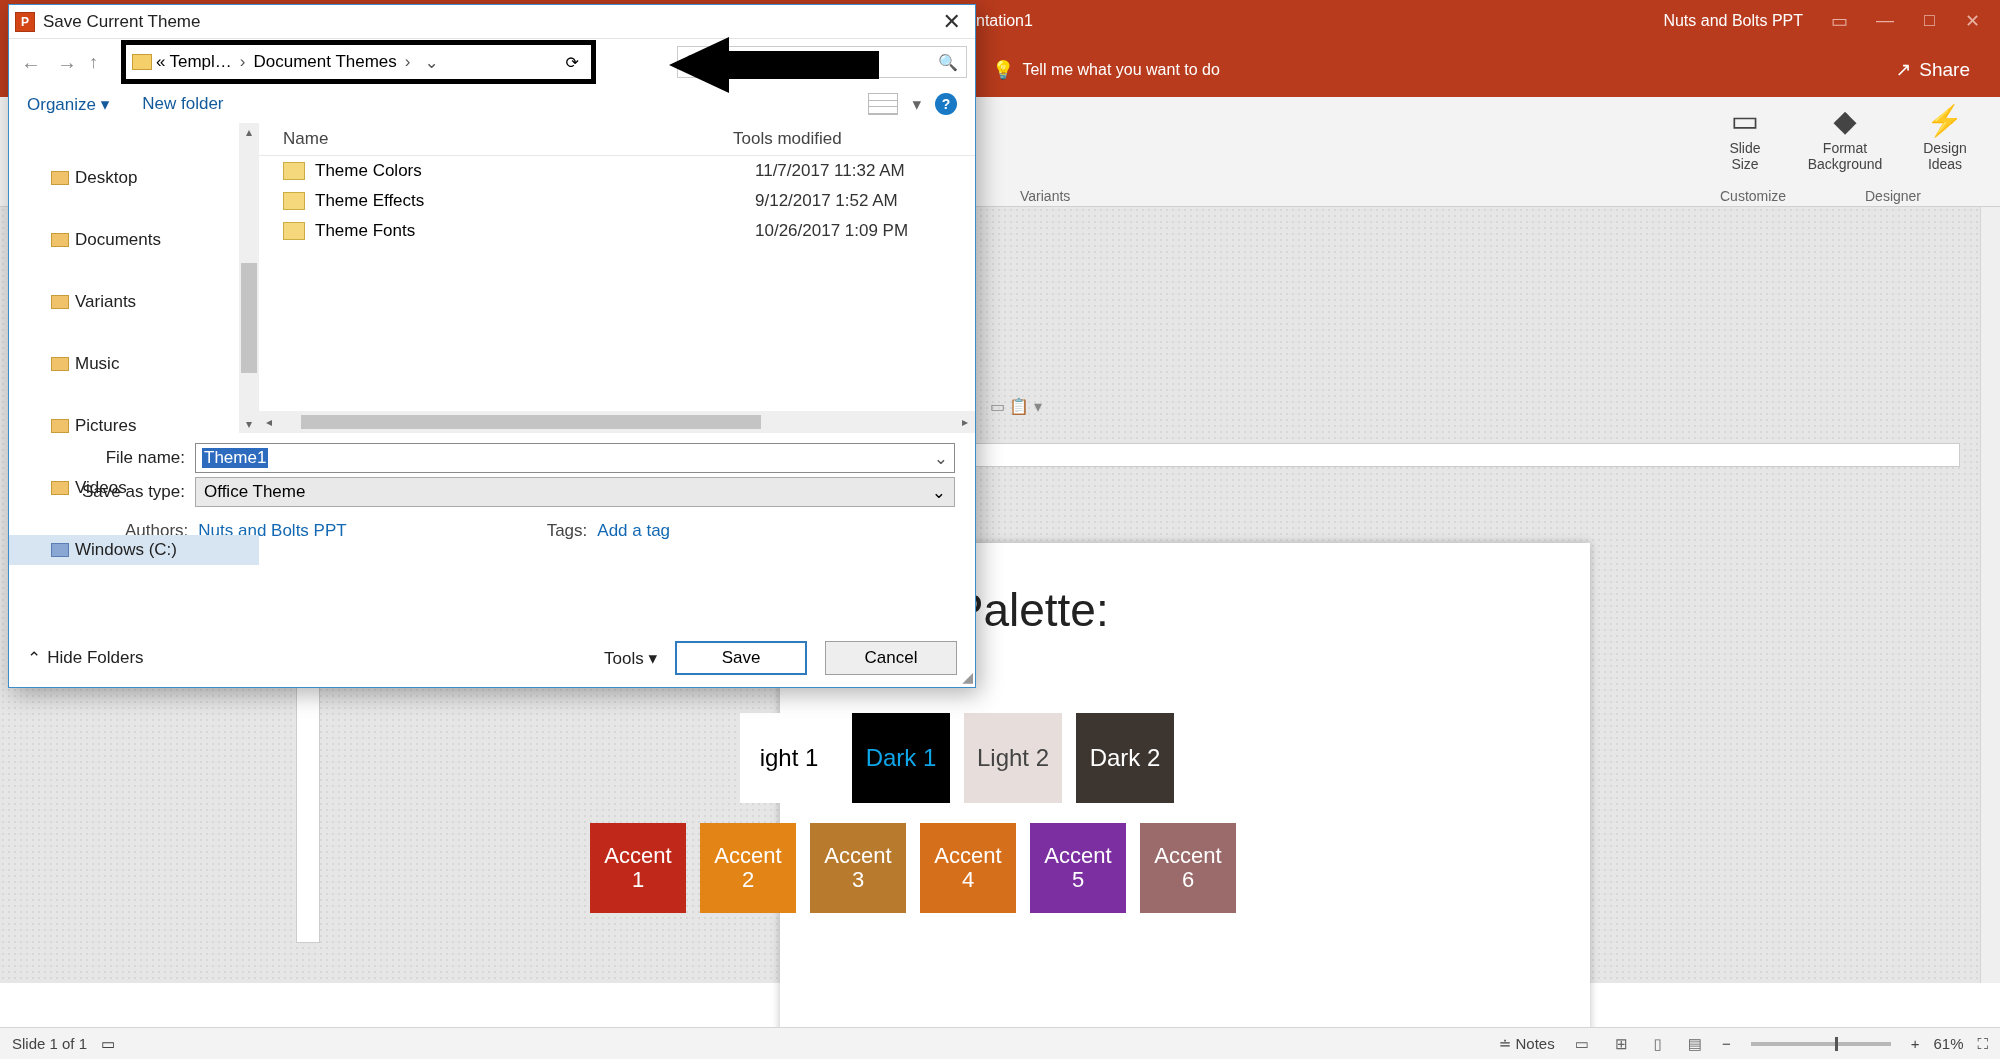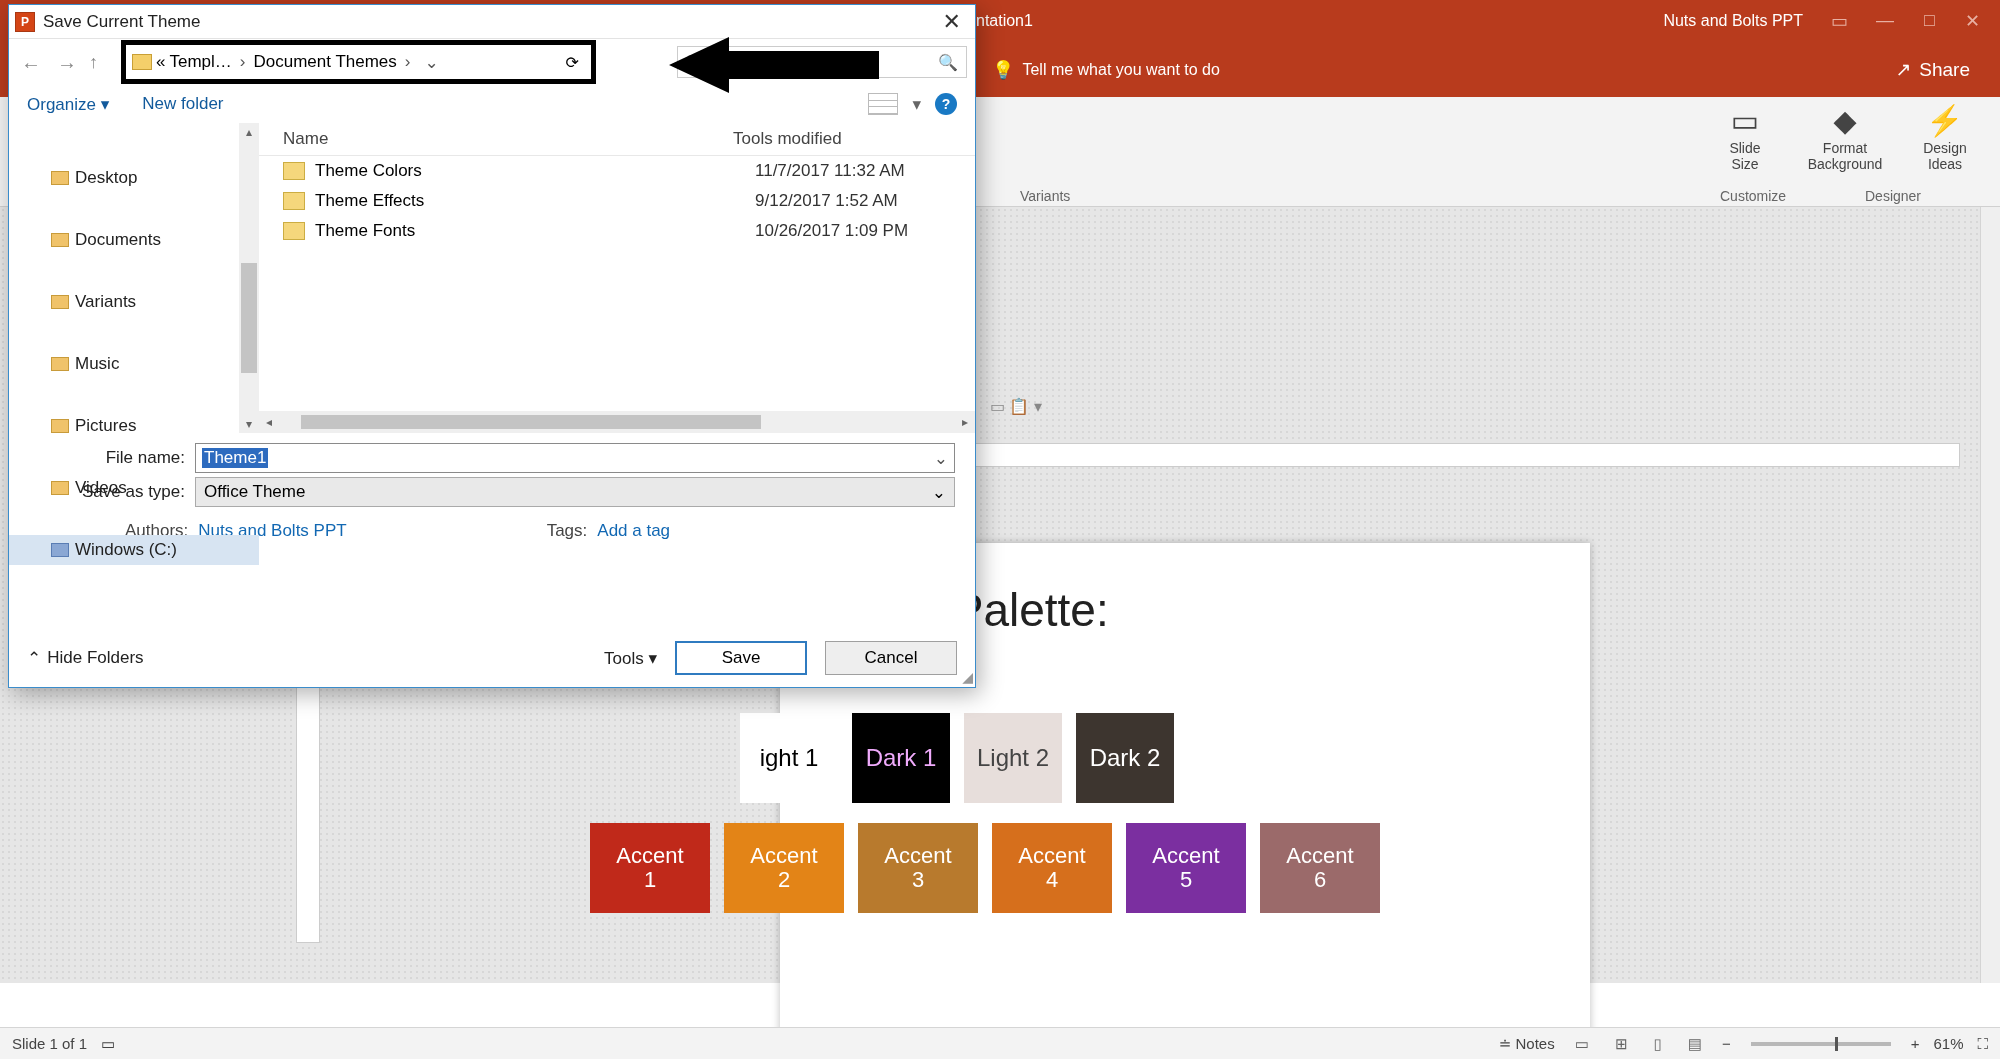--- a/index.html
+++ b/index.html
@@ -36,21 +36,21 @@
 .edit-area { position:relative; height: 776px; background:#e6e6e6;}
 .edit-area::before { content:""; position:absolute; inset:0; background-image: radial-gradient(#bcbcbc 1px, transparent 1px); background-size:6px 6px; opacity:.35;}
 .ruler-h { position:absolute; top:236px; left:320px; right:40px; height:24px; background:#fff; border:1px solid #ccc;}
 .ruler-v { position:absolute; top:260px; left:296px; width:24px; bottom:40px; background:#fff; border:1px solid #ccc;}
 .scrollbar-right { position:absolute; top:0; right:0; width:20px; bottom:0; background:#efefef; border-left:1px solid #d4d4d4;}
 .clipboard-icons { position:absolute; top:190px; left:990px; color:#888; font-size:16px; display:flex; gap:6px;}
 .slide-panel { position:absolute; top:336px; left:780px; width:810px; height:498px; background:#fff; box-shadow: 0 0 8px rgba(0,0,0,.25);}
 .slide-title { position:absolute; top:40px; left:50px; font-size:46px; font-weight:300; color:#222;}
 .swatch-row { position:absolute; display:flex; gap:14px;}
 .sw { width:98px; height:90px; display:flex; align-items:center; justify-content:center; color:#fff; font-size:24px; font-weight:300;}
-.sw.sm { width:120px; height:90px; font-size:22px; flex-direction:column; line-height:1.1;}
+.sw.sm { width:96px; height:90px; font-size:22px; flex-direction:column; line-height:1.1;}
 .row1 { top:170px; left:-40px;}
 .row2 { top:280px; left:-190px;}
 
 
 .statusbar { position:absolute; bottom:0; left:0; right:0; height:32px; background:#f3f3f3; border-top:1px solid #d5d5d5; display:flex; align-items:center; font-size:15px; color:#444; padding:0 12px; gap:14px;}
 .statusbar .sp { flex:1;}
 .view-btn { padding:0 6px; color:#666;}
 .zoom-track { width:140px; height:4px; background:#b8b8b8; position:relative; margin:0 6px;}
 .zoom-track::after{content:"";position:absolute; left:60%; top:-5px; width:3px; height:14px; background:#555;}
 
@@ -216,21 +216,21 @@
 <div class="edit-area">
   <div class="clipboard-icons">▭ 📋 ▾</div>
   <div class="ruler-h"></div>
   <div class="ruler-v"></div>
   <div class="scrollbar-right"></div>
 
   <div class="slide-panel">
     <div class="slide-title">Color Palette:</div>
     <div class="swatch-row row1" id="palette-row1">
         <div class="sw" style="background: rgb(255, 255, 255); color: #000000;">ight 1</div>
-        <div class="sw" style="background: rgb(0, 0, 0); color: #f0abfc;">Dark 1</div>
+        <div class="sw" style="background: rgb(0, 0, 0); color: #0ea5e9;">Dark 1</div>
         <div class="sw" style="background: rgb(231, 222, 219); color: rgb(68, 68, 68);">Light 2</div>
         <div class="sw" style="background: rgb(61, 53, 47); color: rgb(255, 255, 255);">Dark 2</div>
       </div>
     <div class="swatch-row row2" id="palette-row2">
         <div class="sw sm" style="background: rgb(192, 41, 26); color: rgb(255, 255, 255);">
           <div>Accent</div>
           <div>1</div>
         </div>
         <div class="sw sm" style="background: rgb(227, 132, 23); color: rgb(255, 255, 255);">
           <div>Accent</div>

